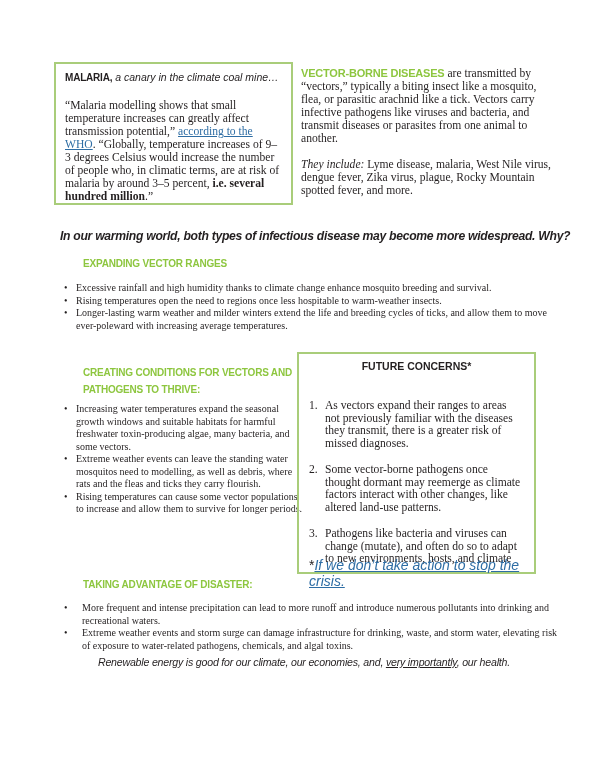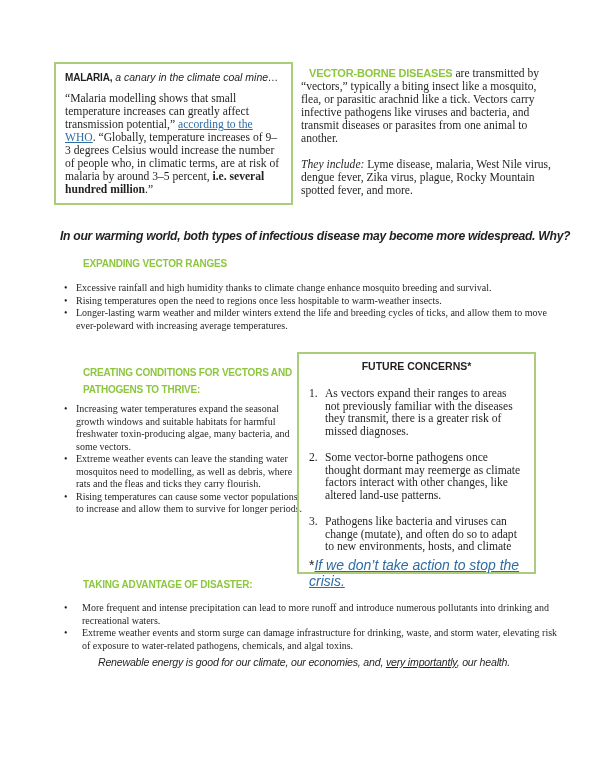--- a/index.html
+++ b/index.html
@@ -2,44 +2,44 @@
 <html><head>
 <meta charset="utf-8">
 <style>
   html, body { margin:0; padding:0; background:#fff; }
   body { width:600px; height:776px; position:relative; overflow:hidden;
          font-family:"DejaVu Serif", serif; color:#231f20; }
   a { color:#2e6da4; text-decoration:underline; }
 
   .box { position:absolute; border:2px solid #a9cd7a; box-sizing:border-box; }
   #malaria-box { left:54px; top:62px; width:239px; height:143px; padding:7px 9px; }
-  #malaria-box .head { font-size:10.5px; margin-bottom:9px; }
+  #malaria-box .head { font-size:10.5px; margin-bottom:16px; }
   #malaria-box .head b { font-family:"Liberation Sans", sans-serif; font-weight:bold; font-size:10px; letter-spacing:-0.2px; }
   #malaria-box .head i { font-family:"Liberation Sans", sans-serif; }
   #malaria-box p { margin:0; font-family:"Liberation Serif", serif; font-size:11.6px; line-height:13px; }
 
   #vector-col { position:absolute; left:301px; top:67px; width:250px; font-family:"Liberation Serif", serif; font-size:11.6px; line-height:13px; }
   #vector-col p { margin:0 0 13px 0; }
-  .kicker { font-family:"Liberation Sans", sans-serif; font-weight:bold; font-size:11px; color:#8dc63f; letter-spacing:-0.2px;margin-left:8px; }
+  .kicker { font-family:"Liberation Sans", sans-serif; font-weight:bold; font-size:11px; color:#8dc63f; letter-spacing:-0.2px; }
 
   #intro-q { position:absolute; left:60px; top:229px; font-family:"Liberation Sans", sans-serif; font-style:italic; font-weight:bold; font-size:12.2px; letter-spacing:-0.3px; }
 
   .sec-head { position:absolute; font-family:"Liberation Sans", sans-serif; font-weight:bold; font-size:10px; color:#8dc63f; letter-spacing:-0.2px;padding-left:29px; }
   ul.bul { position:absolute; margin:10px; padding:0; list-style:none; font-family:"Liberation Serif", serif; font-size:10px; line-height:12.5px; }
   ul.bul li { position:relative; padding-left:12px; }
   ul.bul li::before { content:"•"; position:absolute; left:0; top:0; }
 
   #expand-head { left:54px; top:258px; }
   #expand-list { left:54px; top:272px; width:500px; }
 
   #create-head { left:54px; top:364px; width:240px; line-height:17px; }
   #create-list { left:54px; top:393px; width:240px; }
 
   #future-box { left:297px; top:352px; width:239px; height:222px; padding:6px 10px; }
-  #future-box .title { text-align:center; font-family:"Liberation Sans", sans-serif; font-weight:bold; font-size:10.5px; margin-bottom:16px; }
+  #future-box .title { text-align:center; font-family:"Liberation Sans", sans-serif; font-weight:bold; font-size:10.5px; margin-bottom:28px; }
   #future-box ol { margin:0; padding:0; list-style:none; font-family:"Liberation Serif", serif; font-size:11.6px; line-height:12.5px; }
   #future-box li { position:relative; padding-left:16px; margin-bottom:14px; }
   #future-box li .num { position:absolute; left:0; top:0; }
   #future-box .foot { position:absolute; left:10px; top:203px; font-family:"Liberation Sans", sans-serif; font-style:italic; font-size:14px; }
 
   #disaster-head { left:54px; top:579px; }
   #disaster-list { left:54px; top:592px; width:500px; }
   #disaster-list li { padding-left:18px; }
 
   #closing { position:absolute; left:54px; top:656px; width:500px; text-align:center; font-family:"Liberation Sans", sans-serif; font-style:italic; font-size:10.6px; line-height:13px; letter-spacing:-0.2px; }

